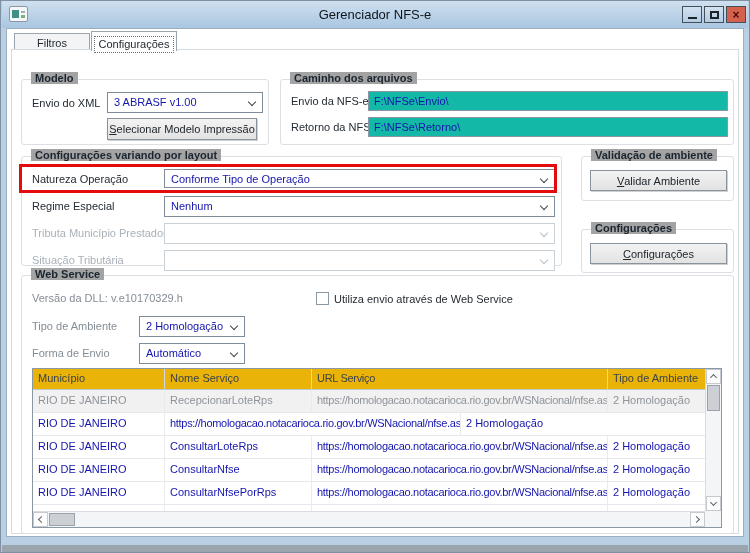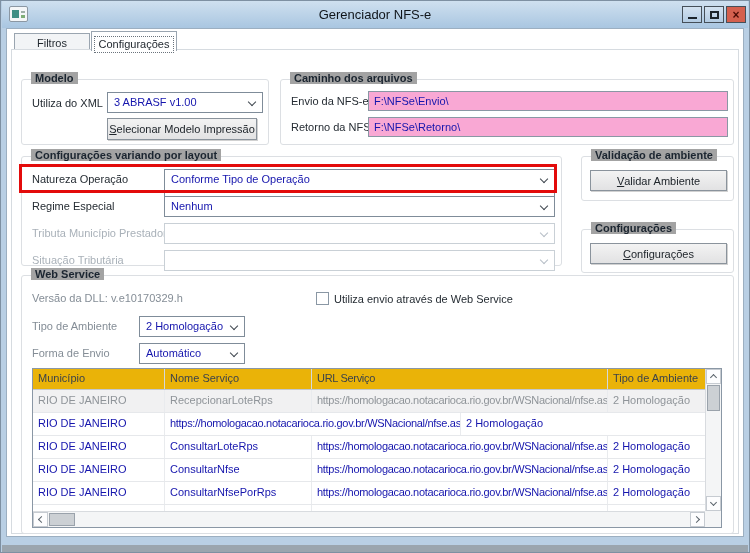--- a/index.html
+++ b/index.html
@@ -38,21 +38,21 @@
   .lbl.gray{color:#848d96;}
   .lbl.dim{color:#a9b1b9;}
   .blue{color:#1515ad;}
   
   .combo{position:absolute;background:#fff;border:1px solid #7f8c99;font-size:11px;
     padding:3px 18px 0 6px;white-space:nowrap;overflow:hidden;cursor:default;}
   .combo .chev{position:absolute;right:7px;top:6px;width:6px;height:6px;
     border-right:1px solid #3f4750;border-bottom:1px solid #3f4750;transform:rotate(45deg);}
   .combo.disabled{border-color:#c9d0d6;}
   .combo.disabled .chev{border-color:#b6bec6;}
-  .textbox{position:absolute;background:#f9a8d4;border:1px solid #8a97a4;font-size:11px;
+  .textbox{position:absolute;background:#14b8a6;border:1px solid #8a97a4;font-size:11px;
     padding:3px 4px 0 5px;white-space:nowrap;overflow:hidden;cursor:text;}
   .btn{position:absolute;background:linear-gradient(#f3f3f3,#e2e2e3);border:1px solid #8a939c;
     box-shadow:1px 1px 0 rgba(0,0,0,0.18);font-size:11px;color:#20262c;
     font-family:"Liberation Sans",sans-serif;display:flex;align-items:center;justify-content:center;cursor:default;padding:0;}
   .btn .u{text-decoration:underline;}
   .checkbox{position:absolute;width:13px;height:13px;background:#fff;border:1px solid #8a97a4;cursor:default;}
   .annotation{position:absolute;border:3px solid #e30b0b;z-index:6;pointer-events:none;}
   
   .table{position:absolute;background:#fff;border:1px solid #8a97a5;}
   .thead{position:absolute;left:0;top:0;height:21px;width:672px;display:flex;
@@ -107,21 +107,21 @@
   <div class="client">
     <div class="tab t-filtros">Filtros</div>
     <div class="tab t-config">
         <span class="focusbox">Configurações</span>
       </div>
 
     <div class="tabpage">
 
       <div class="group" style="left:9px;top:29px;width:248px;height:66px;">
         <span class="legend">Modelo</span>
-        <span class="lbl" style="left:10px;top:17px;">Utiliza do XML</span>
+        <span class="lbl" style="left:10px;top:17px;">Envio do XML</span>
         <div class="combo" style="left:85px;top:12px;width:156px;height:21px;">
           <span class="blue">3 ABRASF v1.00</span>
           <span class="chev"></span>
         </div>
         <button class="btn" style="left:85px;top:38px;width:150px;height:22px;">
           <span class="u">S</span>
             <span>elecionar Modelo Impressão</span>
         </button>
       </div>
 
@@ -134,21 +134,21 @@
         <span class="lbl" style="left:10px;top:41px;">Retorno da NFS-e</span>
         <div class="textbox" style="left:87px;top:37px;width:360px;height:20px;">
           <span class="blue">F:\NFSe\Retorno\</span>
         </div>
       </div>
 
       <div class="group" style="left:9px;top:106px;width:541px;height:110px;">
         <span class="legend">Configurações variando por layout</span>
 
         <span class="lbl" style="left:10px;top:16px;">Natureza Operação</span>
-        <div class="combo" style="left:142px;top:12px;width:391px;height:28px;">
+        <div class="combo" style="left:142px;top:12px;width:391px;height:19px;">
           <span class="blue">Conforme Tipo de Operação</span>
           <span class="chev"></span>
         </div>
 
         <span class="lbl" style="left:10px;top:43px;">Regime Especial</span>
         <div class="combo" style="left:142px;top:39px;width:391px;height:21px;">
           <span class="blue">Nenhum</span>
           <span class="chev"></span>
         </div>
 

